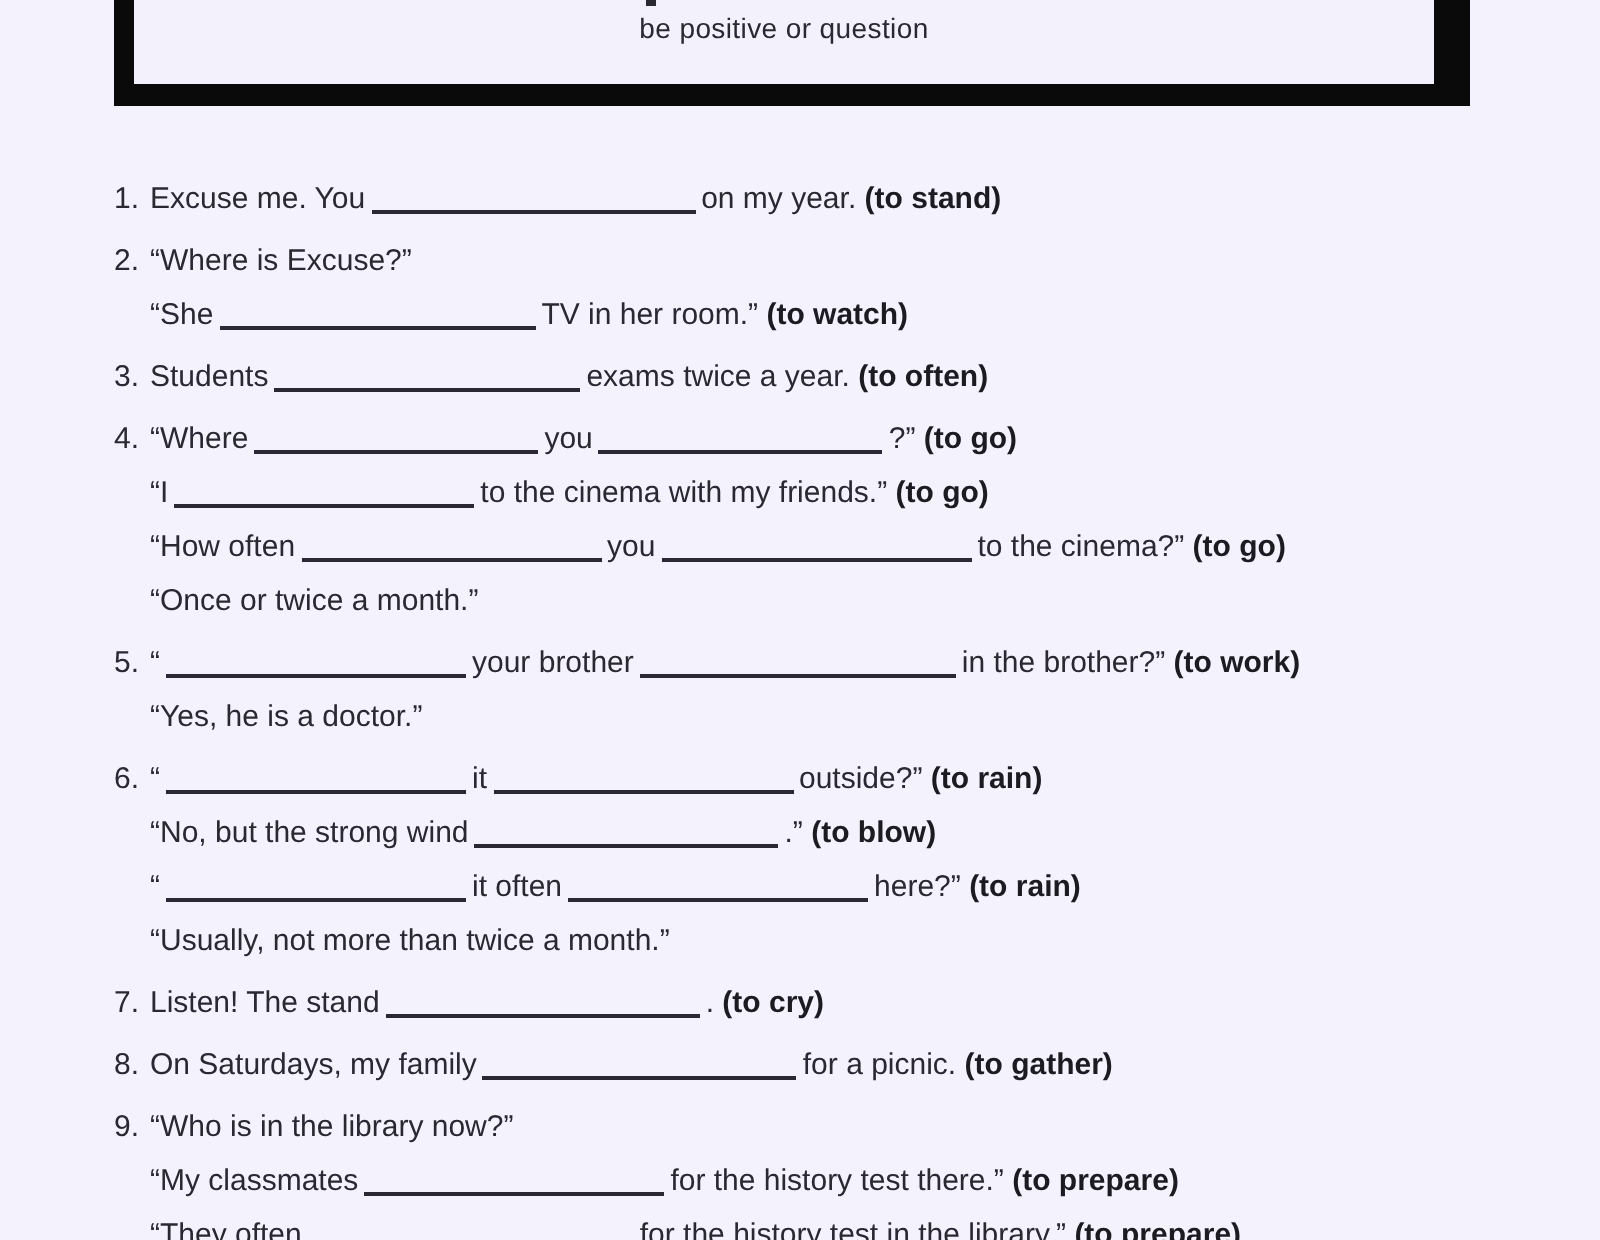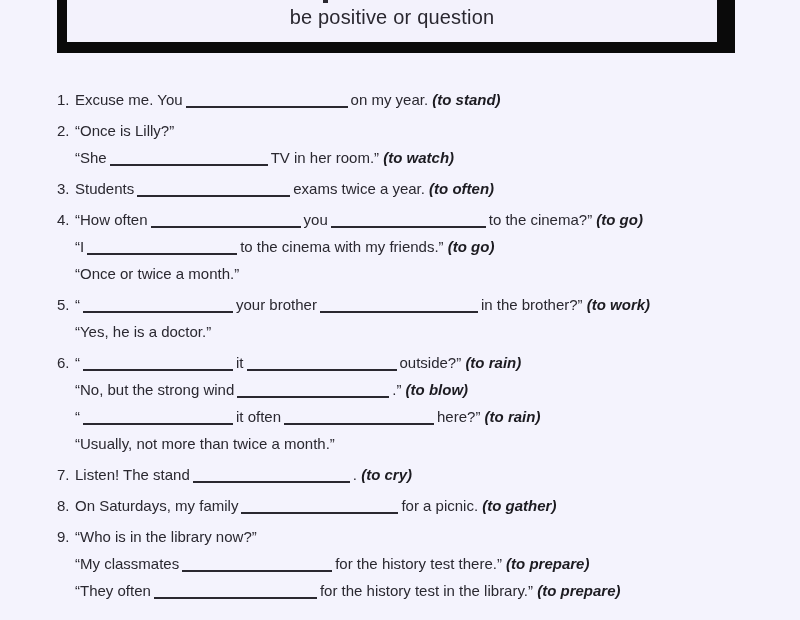--- a/index.html
+++ b/index.html
@@ -28,21 +28,21 @@
     border-right: 18px solid var(--border, #0a0a0a);
     border-bottom: 11px solid var(--border, #0a0a0a);
     border-top: 0;
   }
   .title-line {
     position: absolute;
     left: 0;
     right: 0;
     top: 46px;
     text-align: center;
-    font-size: 20px;
+    font-size: 14px;
     letter-spacing: 0.2px;
     color: var(--ink, #2a2830);
   }
   .clipped-fragment {
     position: absolute;
     left: 256px;
     top: 40px;
     width: 5px;
     height: 3px;
     background: var(--ink, #2a2830);
@@ -72,50 +72,50 @@
     white-space: nowrap;
   }
   .blank {
     display: inline-block;
     height: 12px;
     margin: 0 3px -3px 3px;
     border-bottom: 2px solid var(--ink, #2a2830);
   }
   .hint {
     font-weight: bold;
-    font-style: italic;
     color: var(--hint-ink, #1c1b21);
   }
 </style>
 </head>
 <body style="--page-bg: #f4f3fd; --box-bg: #f3f2fc; --border: #0a0a0a; --ink: #2a2830; --hint-ink: #1c1b21;">
 
 <div class="title-box">
   <span class="clipped-fragment"></span>
   <div class="title-line">be positive or question</div>
 </div>
 
 <div class="worksheet">
     <div class="item">
       <span class="num">1.</span>
       <div class="line"><span class="txt">Excuse me. You</span><span class="blank" style="width: 162px;"></span><span class="txt">on my year. </span><span class="hint">(to stand)</span></div>
     </div>
     <div class="item">
       <span class="num">2.</span>
-      <div class="line"><span class="txt">“Once is Lilly?”</span></div>
+      <div class="line"><span class="txt">“Where is Excuse?”</span></div>
       <div class="line"><span class="txt">“She</span><span class="blank" style="width: 158px;"></span><span class="txt">TV in her room.” </span><span class="hint">(to watch)</span></div>
     </div>
     <div class="item">
       <span class="num">3.</span>
       <div class="line"><span class="txt">Students</span><span class="blank" style="width: 153px;"></span><span class="txt">exams twice a year. </span><span class="hint">(to often)</span></div>
     </div>
     <div class="item">
       <span class="num">4.</span>
+      <div class="line"><span class="txt">“Where</span><span class="blank" style="width: 142px;"></span><span class="txt">you</span><span class="blank" style="width: 142px;"></span><span class="txt">?” </span><span class="hint">(to go)</span></div>
+      <div class="line"><span class="txt">“I</span><span class="blank" style="width: 150px;"></span><span class="txt">to the cinema with my friends.” </span><span class="hint">(to go)</span></div>
       <div class="line"><span class="txt">“How often</span><span class="blank" style="width: 150px;"></span><span class="txt">you</span><span class="blank" style="width: 155px;"></span><span class="txt">to the cinema?” </span><span class="hint">(to go)</span></div>
-      <div class="line"><span class="txt">“I</span><span class="blank" style="width: 150px;"></span><span class="txt">to the cinema with my friends.” </span><span class="hint">(to go)</span></div>
       <div class="line"><span class="txt">“Once or twice a month.”</span></div>
     </div>
     <div class="item">
       <span class="num">5.</span>
       <div class="line"><span class="txt">“</span><span class="blank" style="width: 150px;"></span><span class="txt">your brother</span><span class="blank" style="width: 158px;"></span><span class="txt">in the brother?” </span><span class="hint">(to work)</span></div>
       <div class="line"><span class="txt">“Yes, he is a doctor.”</span></div>
     </div>
     <div class="item">
       <span class="num">6.</span>
       <div class="line"><span class="txt">“</span><span class="blank" style="width: 150px;"></span><span class="txt">it</span><span class="blank" style="width: 150px;"></span><span class="txt">outside?” </span><span class="hint">(to rain)</span></div>

